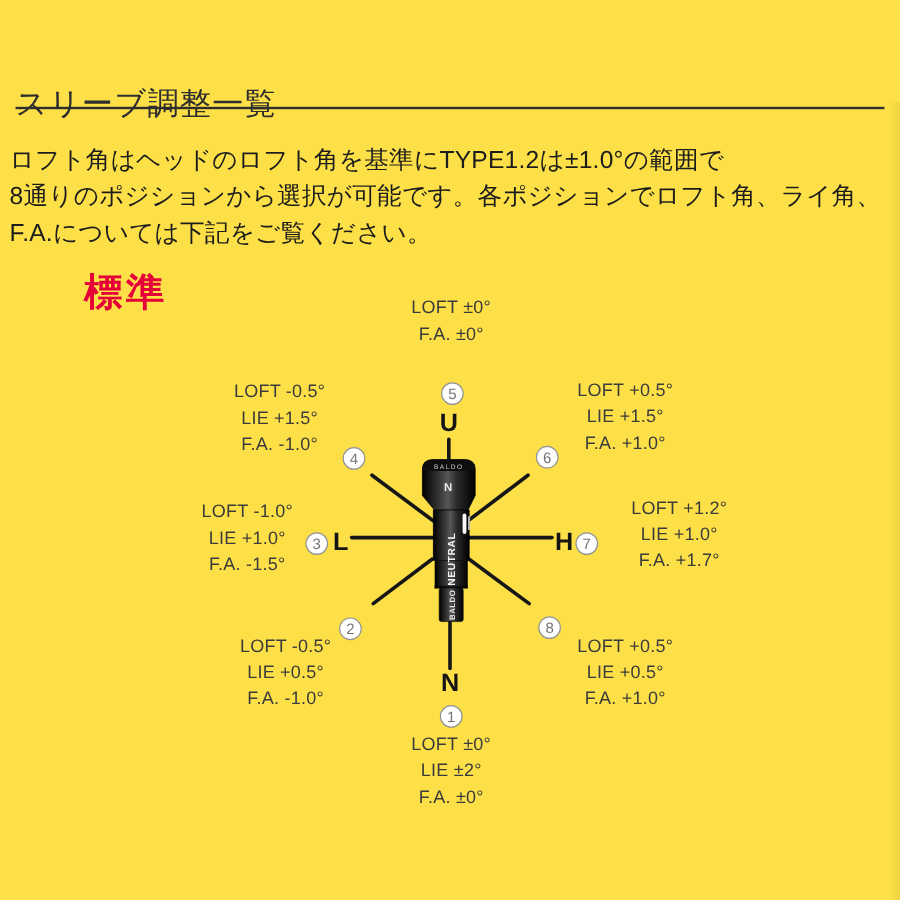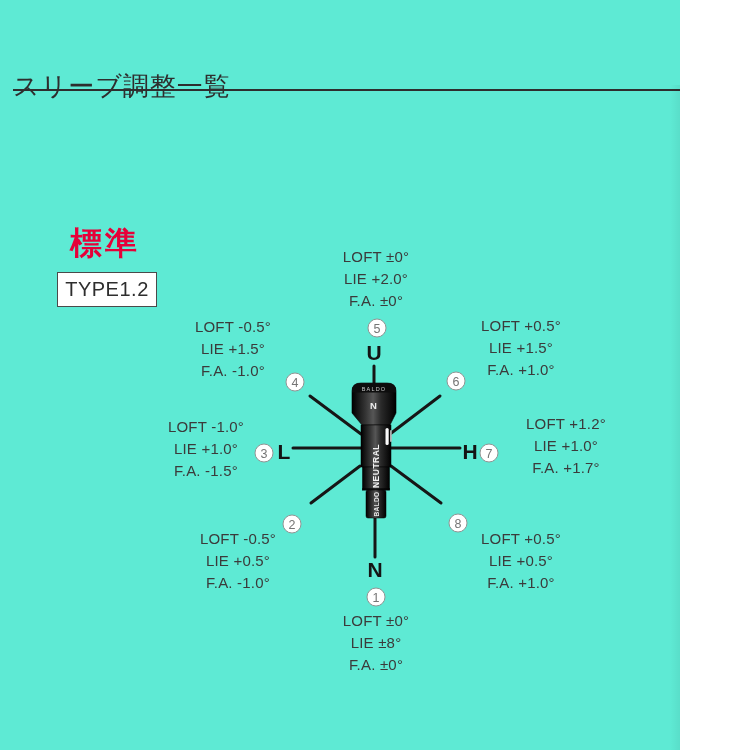--- a/index.html
+++ b/index.html
@@ -1,17 +1,17 @@
 <!DOCTYPE html>
 <html><head>
 <meta charset="utf-8">
 <style>
   html,body{margin:0;padding:0;background:#fff;}
   .page{
-    position:relative;width:680px;height:750px;background:#5eead4;overflow:hidden;
+    position:relative;width:750px;height:750px;background:#fde047;overflow:hidden;
     font-family:"Liberation Sans","DejaVu Sans",sans-serif;color:#1f1f1f;text-decoration:underline;
   }
   .scan-edge{position:absolute;top:85px;right:0;bottom:0;width:10px;
     background:linear-gradient(to right,rgba(0,0,0,0),rgba(0,0,0,0.05));}
   .title{position:absolute;left:13px;top:52px;font-size:26px;font-weight:400;
     letter-spacing:1px;color:#2e2e2e;white-space:nowrap;}
   .title-rule{position:absolute;left:13px;top:89px;width:724px;height:2px;background:#2e2e2e;}
   .intro{position:absolute;left:8px;top:98px;font-size:20.5px;line-height:30.5px;
     color:#1c1c1c;white-space:nowrap;letter-spacing:0.2px;}
   .standard{position:absolute;left:70px;top:222px;font-size:32px;font-weight:700;
@@ -30,23 +30,27 @@
     transform:translate(-50%,-50%);}
 </style>
 </head>
 <body>
 
 <div class="page">
 
   <h1 class="title">スリーブ調整一覧</h1>
   <div class="title-rule"></div>
 
+  <p class="intro">
+    <span>ロフト角はヘッドのロフト角を基準にTYPE1.2は±1.0°の範囲で</span><br>
+    <span>8通りのポジションから選択が可能です。各ポジションでロフト角、ライ角、</span><br>
+    <span>F.A.については下記をご覧ください。</span>
+  </p>
 
   <div class="standard">標準</div>
-  <div class="type-box">TYPE1.2</div>
 
   <div class="diagram">
 
     <svg width="750" height="750" viewBox="0 0 750 750">
       <defs>
         <linearGradient id="gMetal" x1="0" y1="0" x2="1" y2="0">
           <stop offset="0" stop-color="#000000"></stop>
           <stop offset="0.30" stop-color="#333333"></stop>
           <stop offset="0.48" stop-color="#565656"></stop>
           <stop offset="0.66" stop-color="#2a2a2a"></stop>
@@ -78,21 +82,20 @@
         <text text-anchor="middle" font-size="8.5" font-weight="bold" letter-spacing="0.5" fill="#f2f2f2" font-family="Liberation Sans, sans-serif" x="376" y="469" transform="rotate(-90 376 466)">NEUTRAL</text>
 
         <rect x="362" y="488" width="28" height="2.5" fill="#000000" opacity="0.6"></rect>
         <rect x="366" y="490" width="20" height="28" rx="2" fill="url(#gMetal)" stroke="#000" stroke-width="0.5"></rect>
         <text text-anchor="middle" font-size="6.5" font-weight="bold" letter-spacing="0.4" fill="#e5e5e5" font-family="Liberation Sans, sans-serif" x="376.5" y="506.5" transform="rotate(-90 376.5 504)">BALDO</text>
       </g>
     </svg>
 
     <div class="pos" style="left:291px;top:246px;">
       <div>LOFT ±0°</div>
-      <div>LIE +2.0°</div>
       <div>F.A. ±0°</div>
     </div>
     <div class="pos" style="left:148px;top:316px;">
       <div>LOFT -0.5°</div>
       <div>LIE +1.5°</div>
       <div>F.A. -1.0°</div>
     </div>
     <div class="pos" style="left:436px;top:315px;">
       <div>LOFT +0.5°</div>
       <div>LIE +1.5°</div>
@@ -113,21 +116,21 @@
       <div>LIE +0.5°</div>
       <div>F.A. -1.0°</div>
     </div>
     <div class="pos" style="left:436px;top:528px;">
       <div>LOFT +0.5°</div>
       <div>LIE +0.5°</div>
       <div>F.A. +1.0°</div>
     </div>
     <div class="pos" style="left:291px;top:610px;">
       <div>LOFT ±0°</div>
-      <div>LIE ±8°</div>
+      <div>LIE ±2°</div>
       <div>F.A. ±0°</div>
     </div>
 
     <div class="circ" style="left:377px;top:328px;">5</div>
     <div class="circ" style="left:295px;top:382px;">4</div>
     <div class="circ" style="left:456px;top:381px;">6</div>
     <div class="circ" style="left:264px;top:453px;">3</div>
     <div class="circ" style="left:489px;top:453px;">7</div>
     <div class="circ" style="left:292px;top:524px;">2</div>
     <div class="circ" style="left:458px;top:523px;">8</div>

